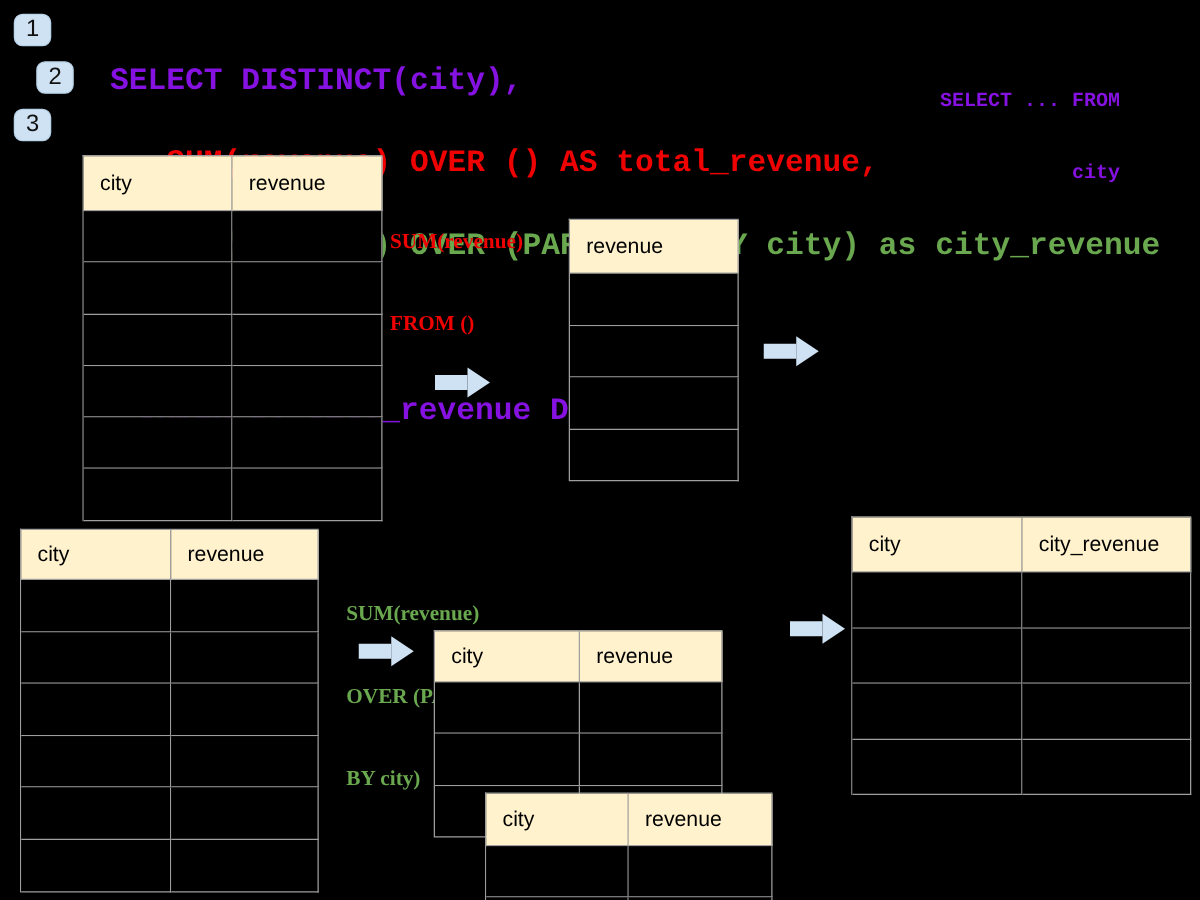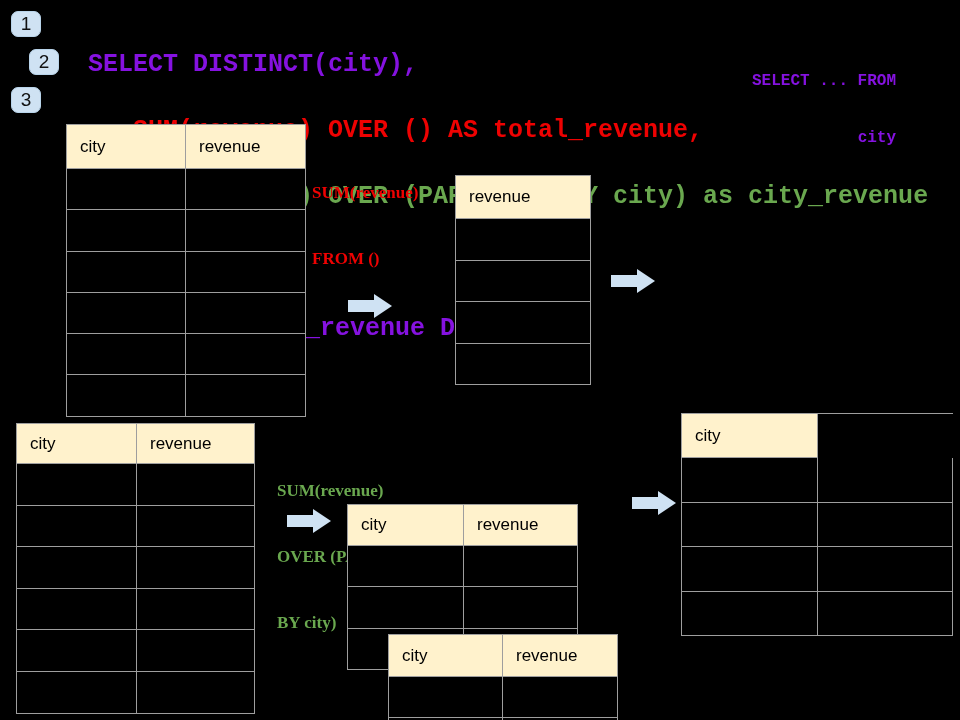--- a/index.html
+++ b/index.html
@@ -203,20 +203,21 @@
         <div class="td"></div>
       </div>
       <div class="tr">
         <div class="td"></div>
         <div class="td"></div>
       </div>
     </div>
   <div class="tbl t6">
       <div class="tr head">
         <div class="td">city</div>
+        <div class="td">city_revenue</div>
       </div>
       <div class="tr">
         <div class="td"></div>
         <div class="td"></div>
       </div>
       <div class="tr">
         <div class="td"></div>
         <div class="td"></div>
       </div>
       <div class="tr">

